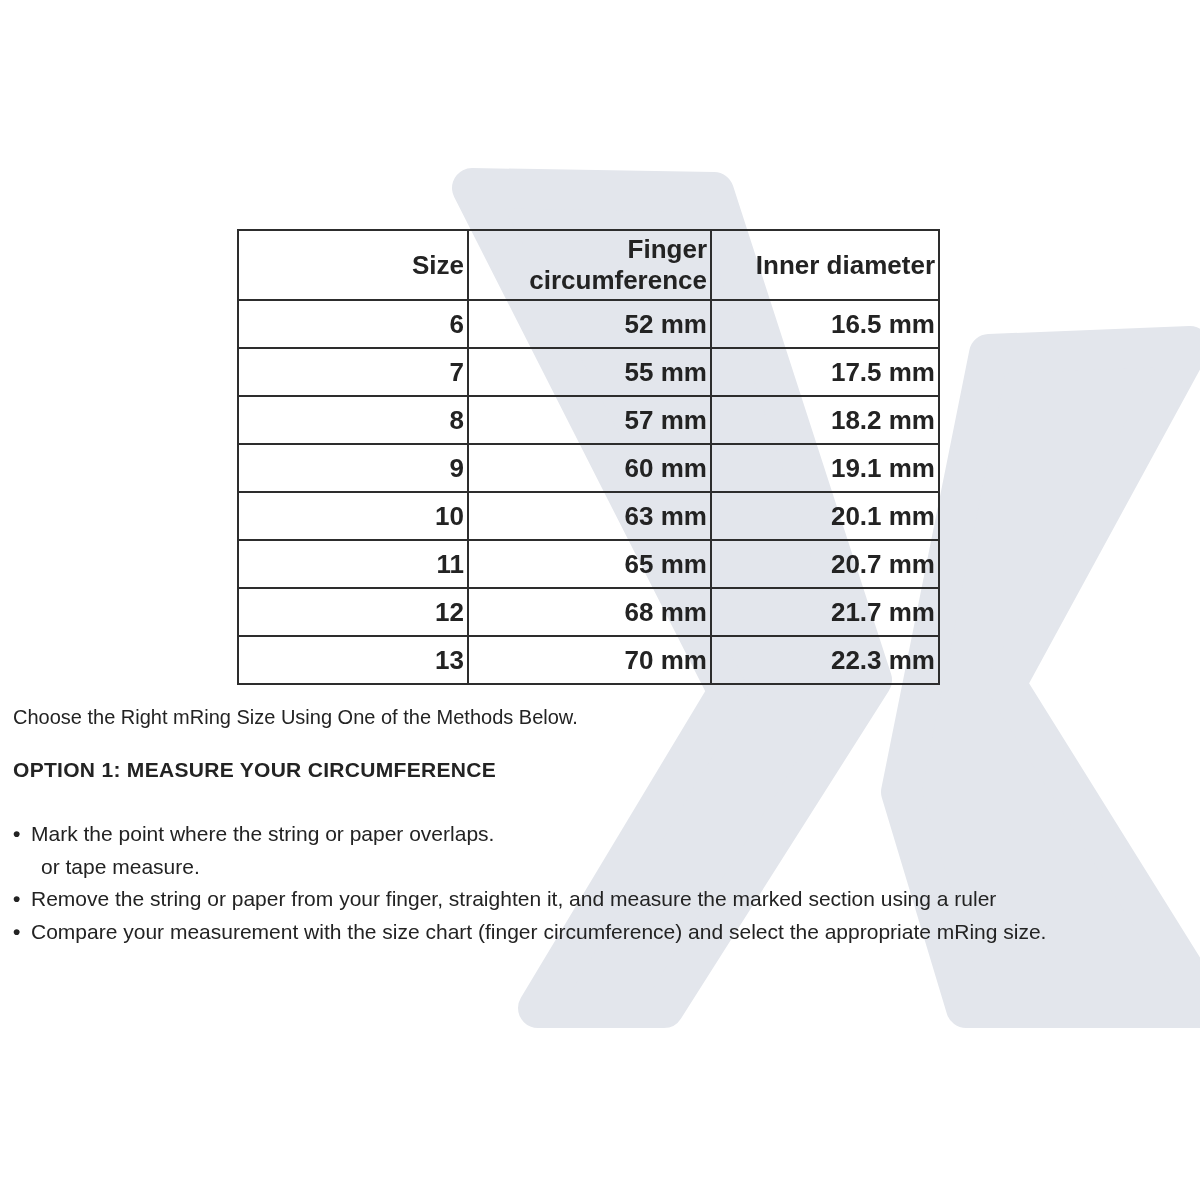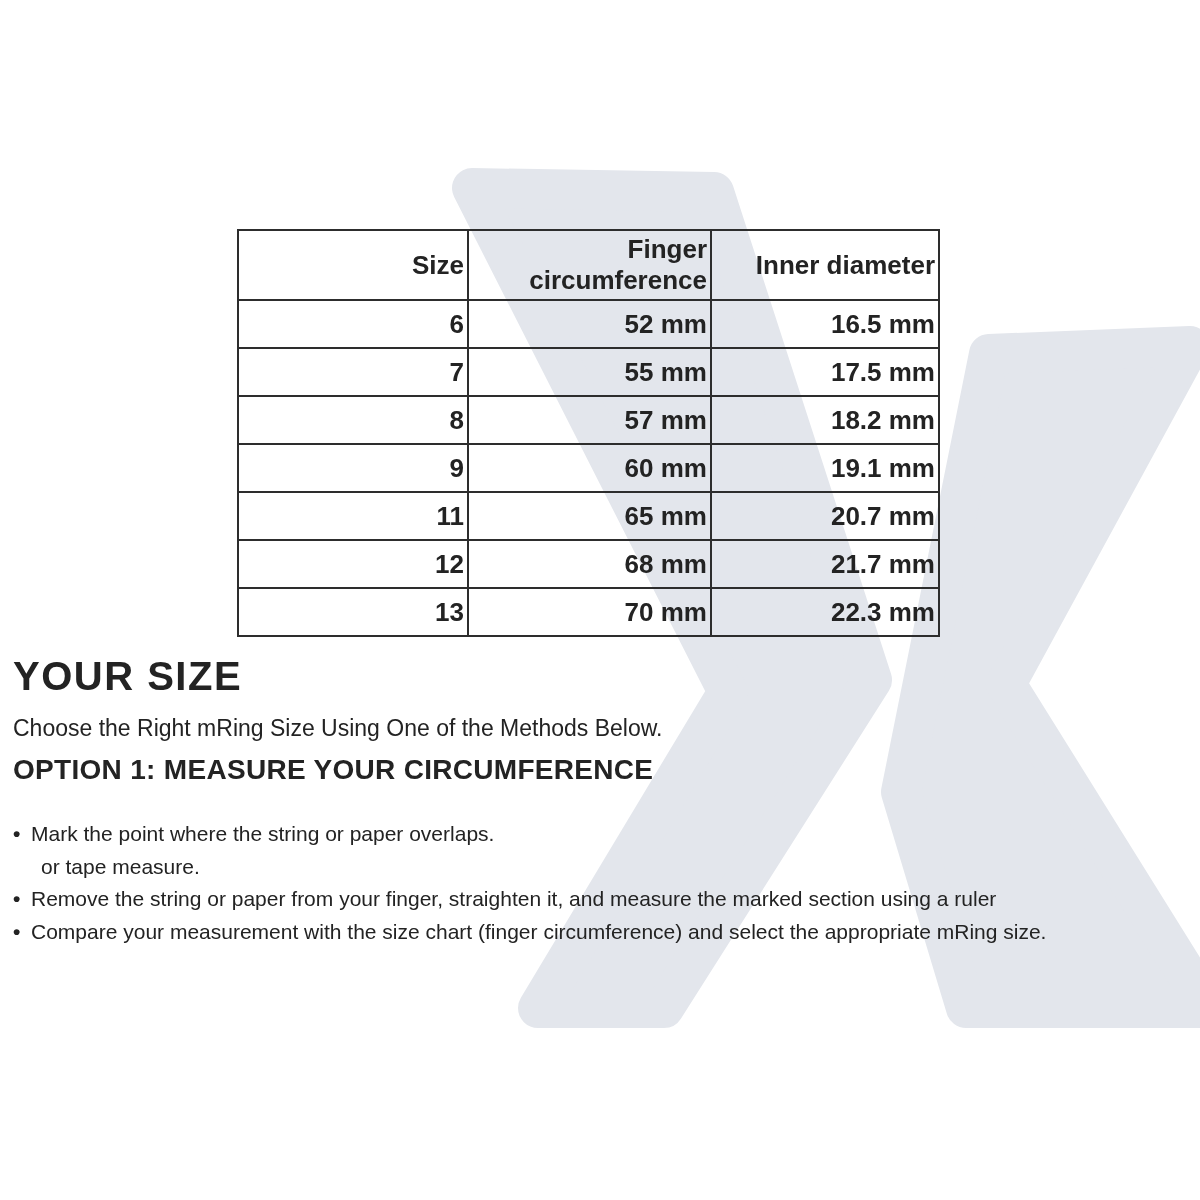--- a/index.html
+++ b/index.html
@@ -48,27 +48,26 @@
   
   .txt{position:absolute;z-index:1;white-space:nowrap;}
   #page-title{
     left:13px;top:655px;
     font-size:40px;line-height:42px;
     font-weight:600;letter-spacing:1.5px;
     color:#232323;
   }
   #subtitle{
     left:13px;top:704px;
-    font-size:23px;line-height:26px;
+    font-size:20px;line-height:26px;
     font-weight:500;
-    margin-top:11px;
   }
   #option-heading{
     left:13px;top:757px;
-    font-size:28px;line-height:25px;
+    font-size:21px;line-height:25px;
     font-weight:700;
     letter-spacing:0.3px;
   }
   #bullet-list{
     position:absolute;left:13px;top:818px;z-index:1;
   }
   .b-line{
     font-size:21px;
     line-height:32.5px;
     font-weight:500;
@@ -119,38 +118,42 @@
         <td>8</td>
         <td>57 mm</td>
         <td>18.2 mm</td>
       </tr>
       <tr>
         <td>9</td>
         <td>60 mm</td>
         <td>19.1 mm</td>
       </tr>
       <tr>
+        <td>10</td>
+        <td>63 mm</td>
+        <td>20.1 mm</td>
+      </tr>
+      <tr>
         <td>11</td>
         <td>65 mm</td>
         <td>20.7 mm</td>
       </tr>
       <tr>
         <td>12</td>
         <td>68 mm</td>
         <td>21.7 mm</td>
       </tr>
       <tr>
         <td>13</td>
         <td>70 mm</td>
         <td>22.3 mm</td>
       </tr>
     </tbody>
   </table>
 
-  <div id="page-title" class="txt">YOUR SIZE</div>
 
   <div id="subtitle" class="txt">Choose the Right mRing Size Using One of the Methods Below.</div>
 
   <div id="option-heading" class="txt">
     <div>OPTION 1: MEASURE YOUR CIRCUMFERENCE</div>
   </div>
 
   <div id="bullet-list">
     <div class="b-line">
       <span class="dot">•</span><span>Mark the point where the string or paper overlaps.</span>

